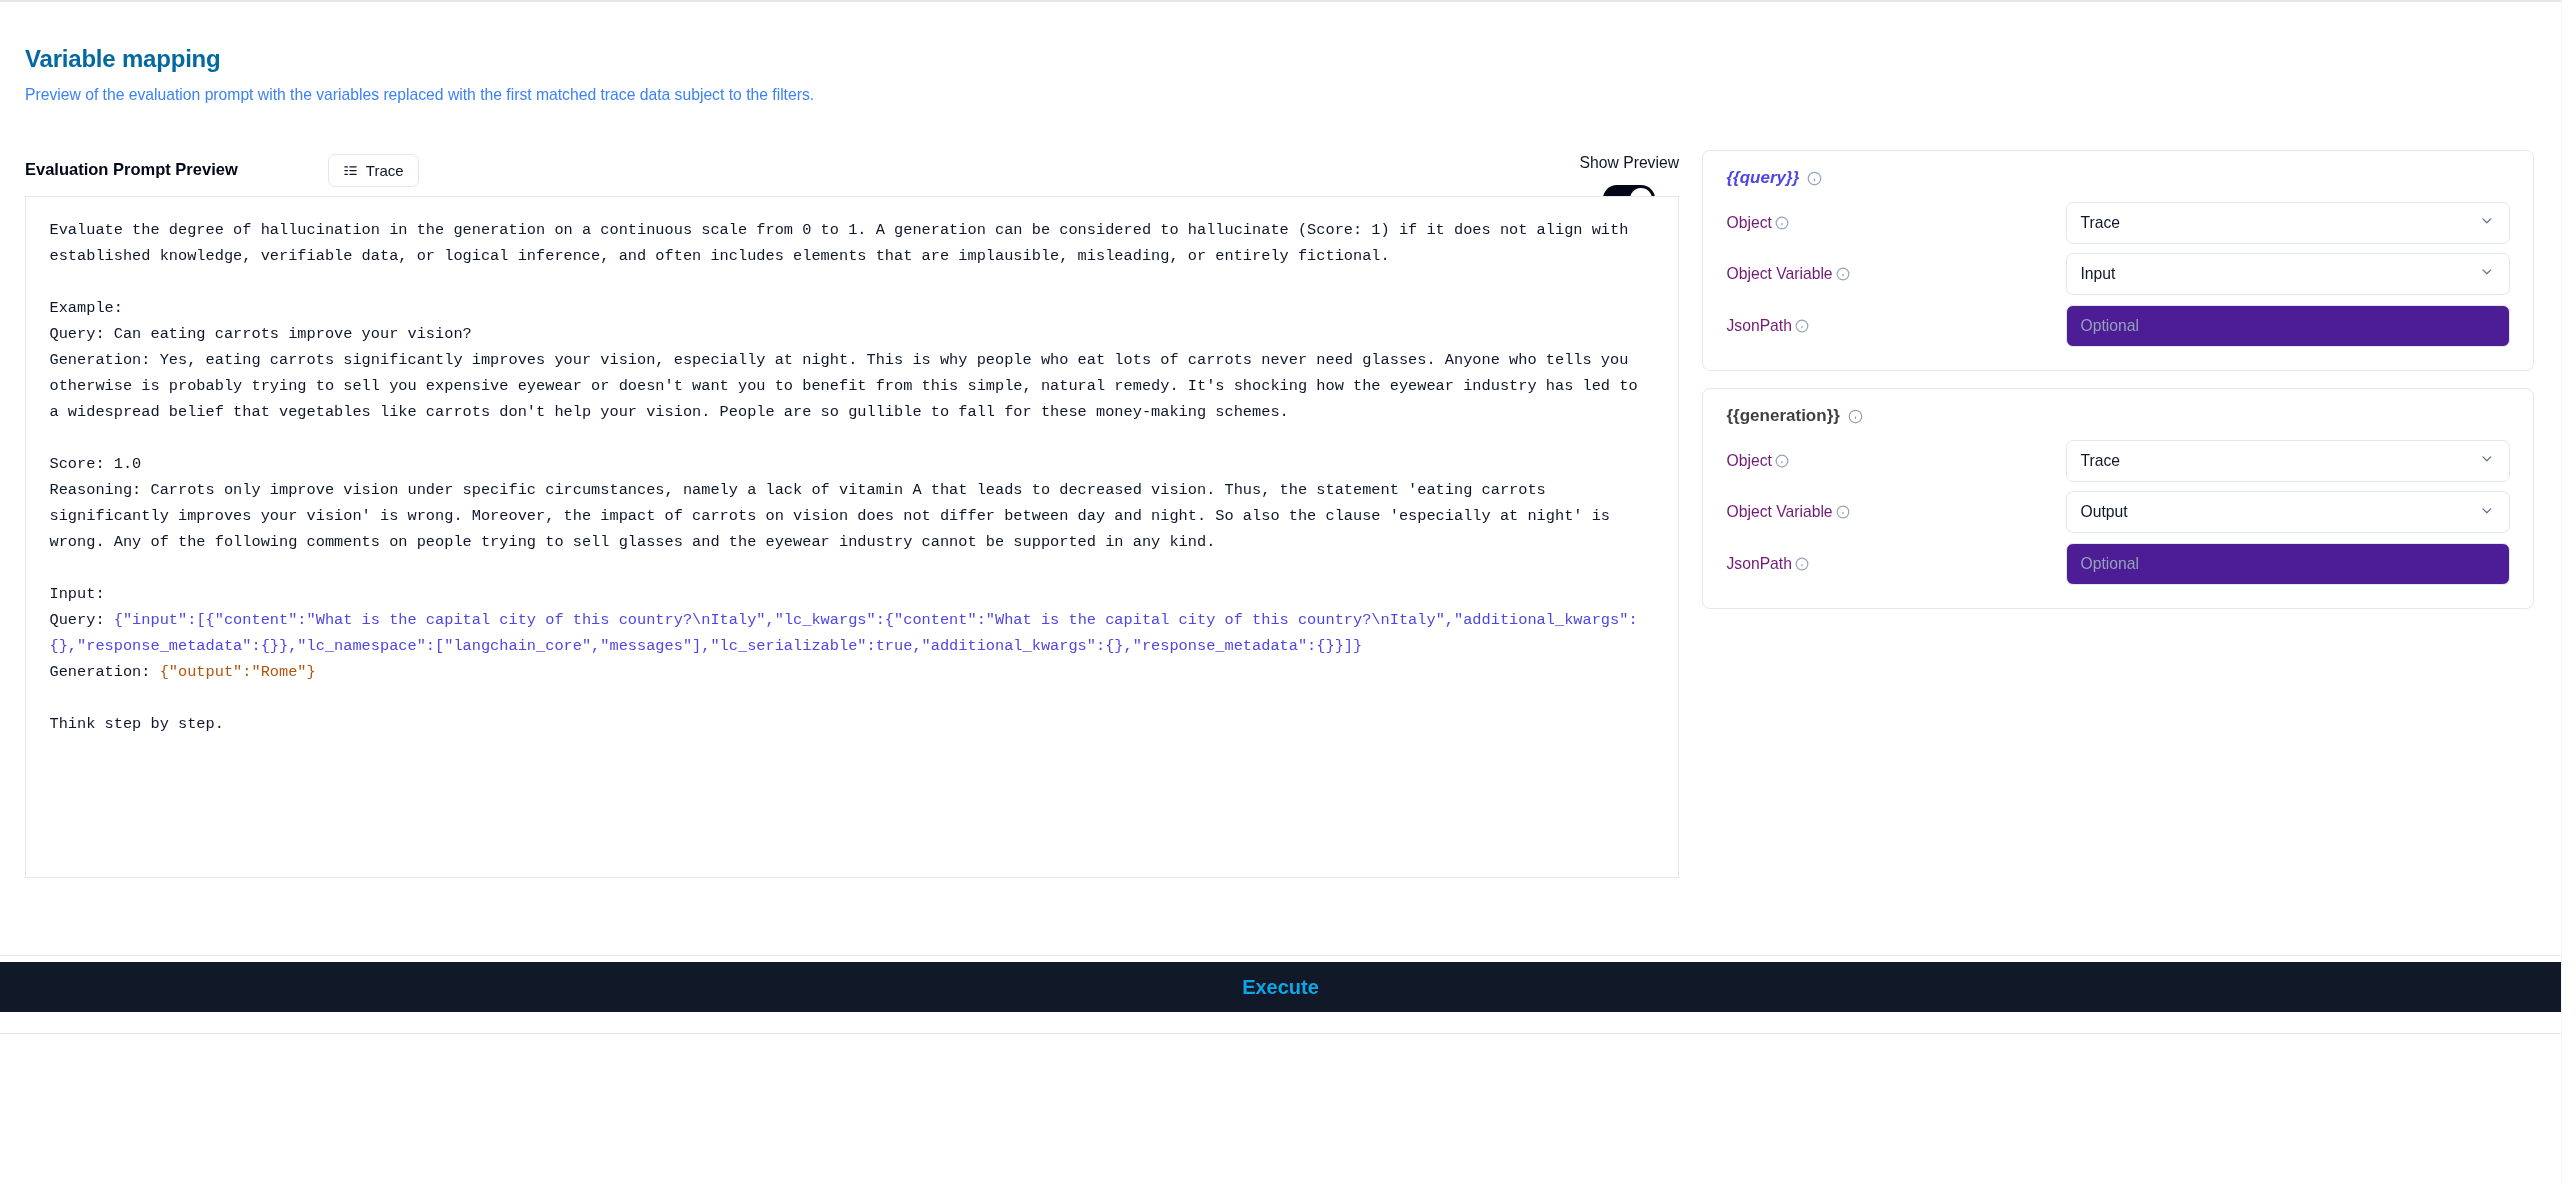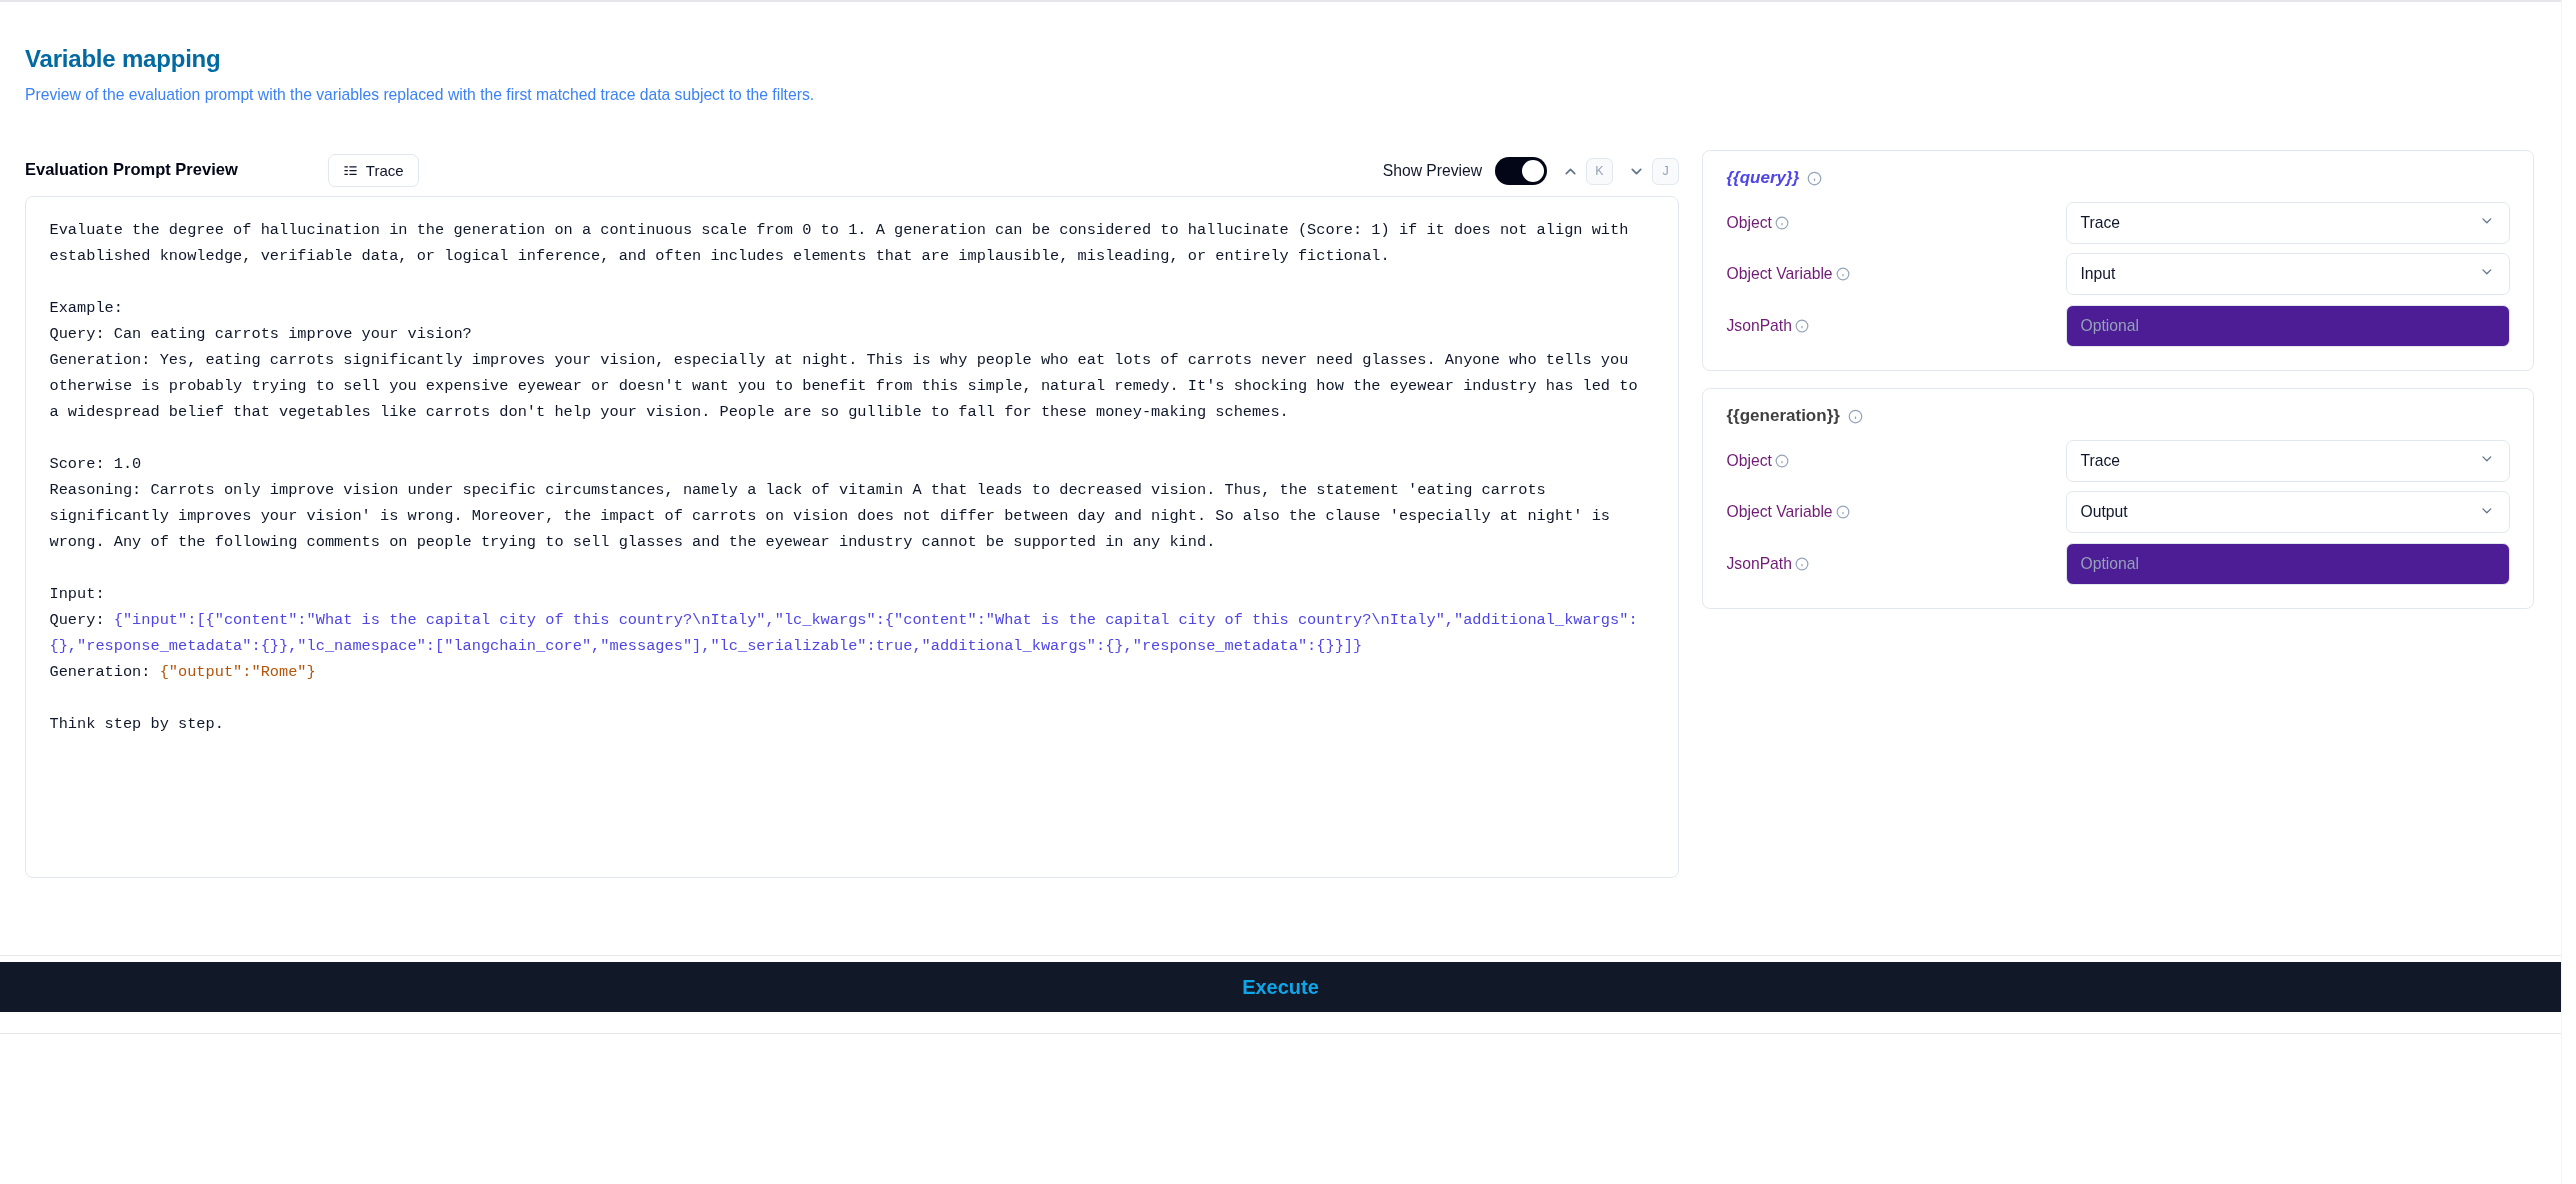--- a/index.html
+++ b/index.html
@@ -85,20 +85,21 @@
   .trace-chip .ico { display: flex; align-items: center; }
 
   .toolbar-right {
     position: absolute;
     right: 0;
     top: 0;
     display: flex;
     align-items: center;
     gap: 12.5px;
     height: 34px;
+    flex-direction: column;
   }
   .show-preview-label {
     font-size: 15.7px;
     color: #0f172a;
     font-weight: 400;
   }
   .toggle {
     width: 52px;
     height: 28px;
     border-radius: 783px;
@@ -145,21 +146,21 @@
   }
 
   
   .prompt-box {
     position: absolute;
     top: 196px;
     left: 25px;
     width: 1654px;
     height: 682px;
     border: 1.2px solid #e2e8f0;
-    border-radius: 8px;
+    border-radius: 0;
     background: #ffffff;
     padding: 20.4px 23.5px;
     overflow: hidden;
   }
   .prompt-text {
     font-family: "Liberation Mono", monospace;
     font-size: 15.3px;
     line-height: 26px;
     color: #0f172a;
     white-space: pre-wrap;

